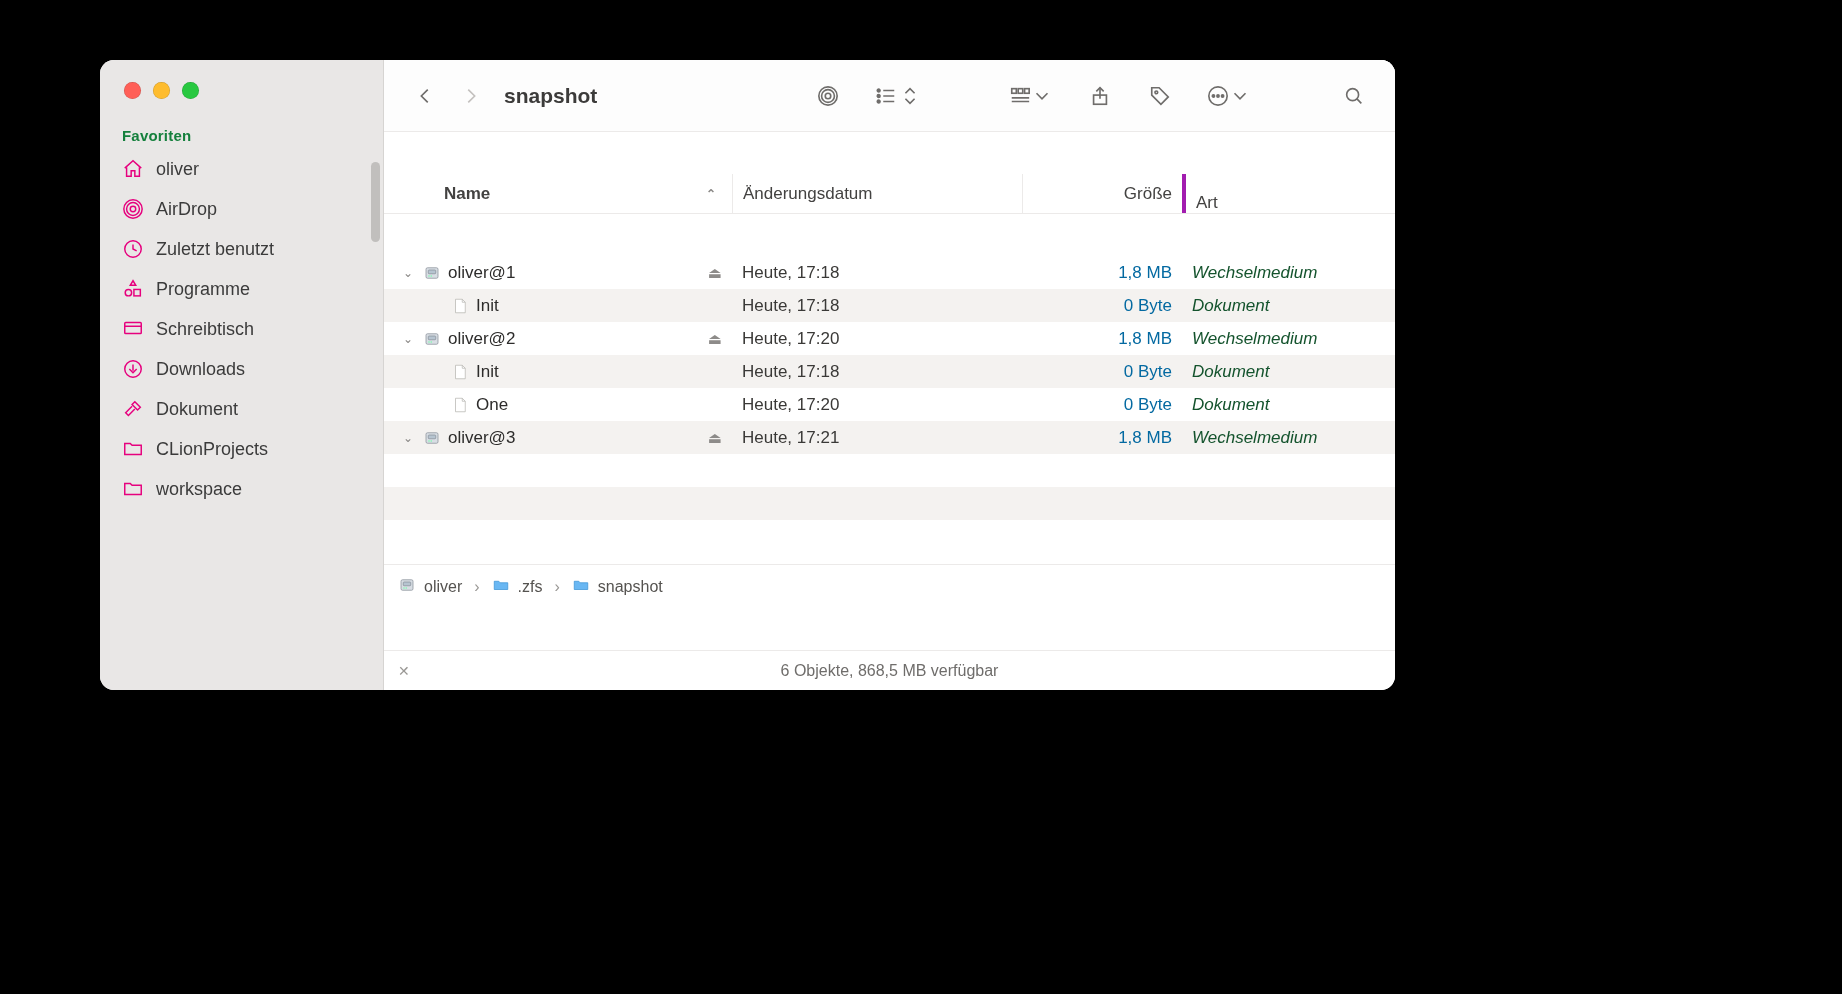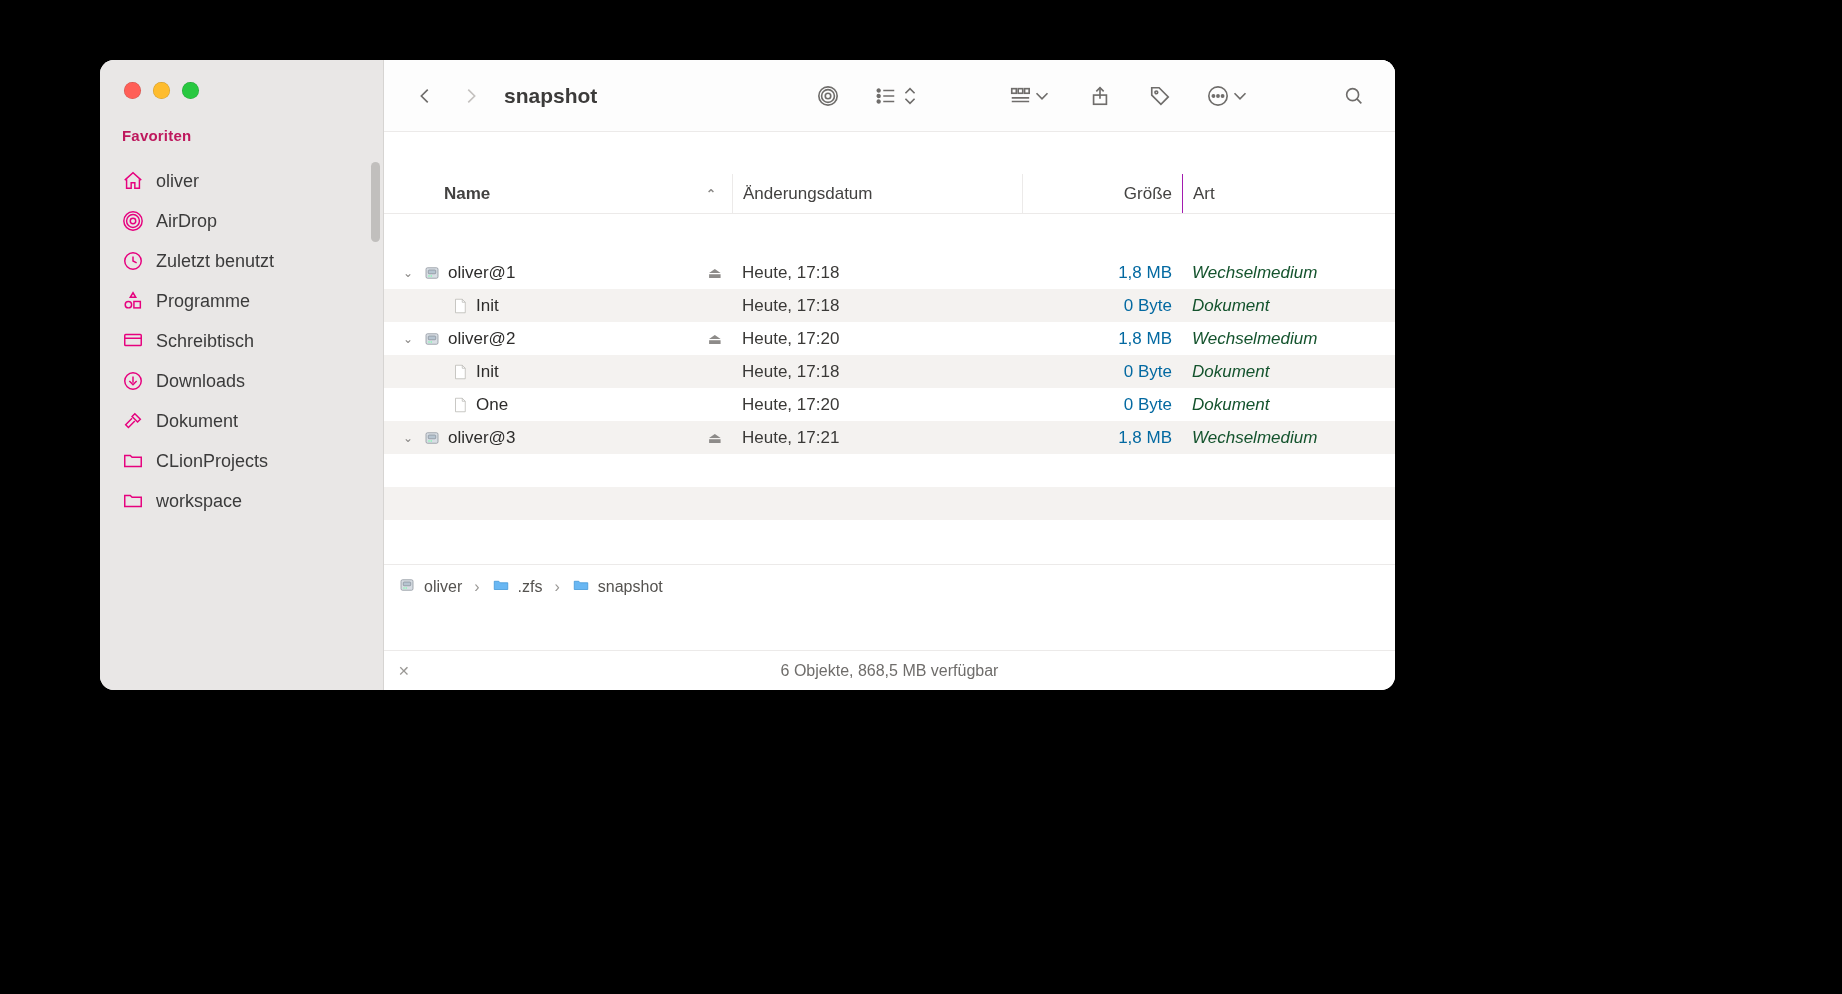--- a/index.html
+++ b/index.html
@@ -25,22 +25,22 @@
     display: flex;
     flex-direction: column;
     padding-top: 22px;
     position: relative;
   }
   .traffic { display: flex; gap: 12px; padding-left: 24px; margin-bottom: 28px; }
   .dot { width: 17px; height: 17px; border-radius: 50%; box-shadow: inset 0 0 0 .5px rgba(0,0,0,.2); }
   .dot.red { background:#ff5f57; } .dot.yellow{ background:#febc2e; } .dot.green{ background:#28c840; }
 
   .sb-heading {
-    color: #be185d; font-weight: 600; font-size: 15px;
-    padding-left: 22px; margin-bottom: 17px;
+    color: #15803d; font-weight: 600; font-size: 15px;
+    padding-left: 22px; margin-bottom: 5px;
     letter-spacing: .2px;
   }
   .sb-scrollthumb {
     position: absolute; right: 3px; top: 102px;
     width: 9px; height: 80px; background: #c1bfbd; border-radius: 5px;
   }
   .sb-item {
     display: flex; align-items: center; gap: 12px;
     padding: 9px 18px 9px 22px;
     font-size: 18px; color: #3b3b3b;
@@ -71,21 +71,21 @@
   
   .cols {
     display:flex; align-items:center;
     height: 40px; border-bottom: 1px solid #eceae9;
     font-size: 17px; color:#434241;
   }
   .col { padding: 0 10px; display:flex; align-items:center; height:100%; }
   .col.name   { flex: 0 0 348px; padding-left: 60px; font-weight:600; }
   .col.date   { flex: 0 0 290px; border-left:1px solid #eceae9; }
   .col.size   { flex: 0 0 160px; border-left:1px solid #eceae9; justify-content:flex-end; text-align:right; }
-  .col.kind   { flex: 1; border-left:1px solid #a21caf; }
+  .col.kind   { flex: 1; border-left:4px solid #a21caf;align-items:flex-end; }
   .sort-caret { margin-left:auto; margin-right:6px; color:#8a8886; font-size:12px; }
 
   
   .rows { flex:1; overflow:hidden; }
   .row {
     display:flex; align-items:center;
     height: 33px; font-size:17px; color:#2d2c2b;
   }
   .row.stripe { background:#f4f2f0; }
   .row .c-name { flex:0 0 348px; display:flex; align-items:center; gap:6px; padding-left:10px; }

